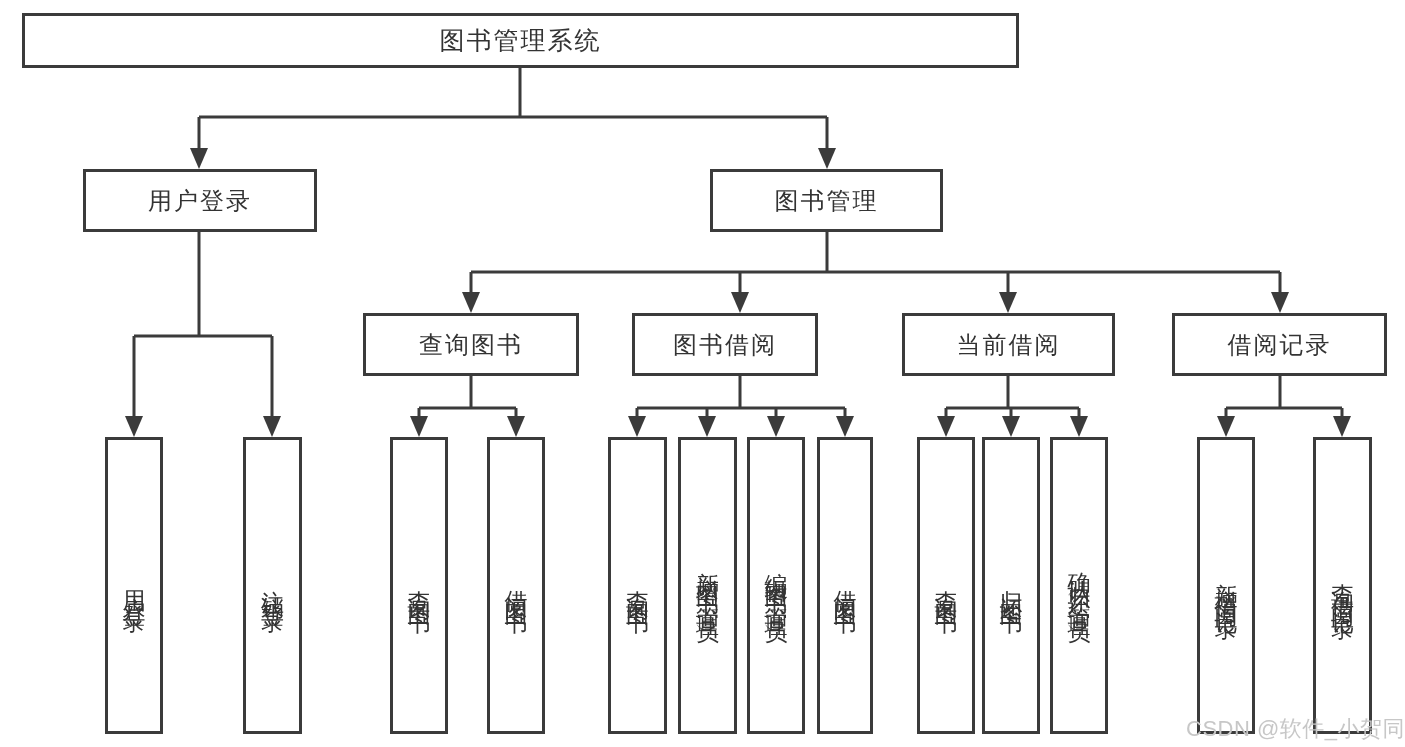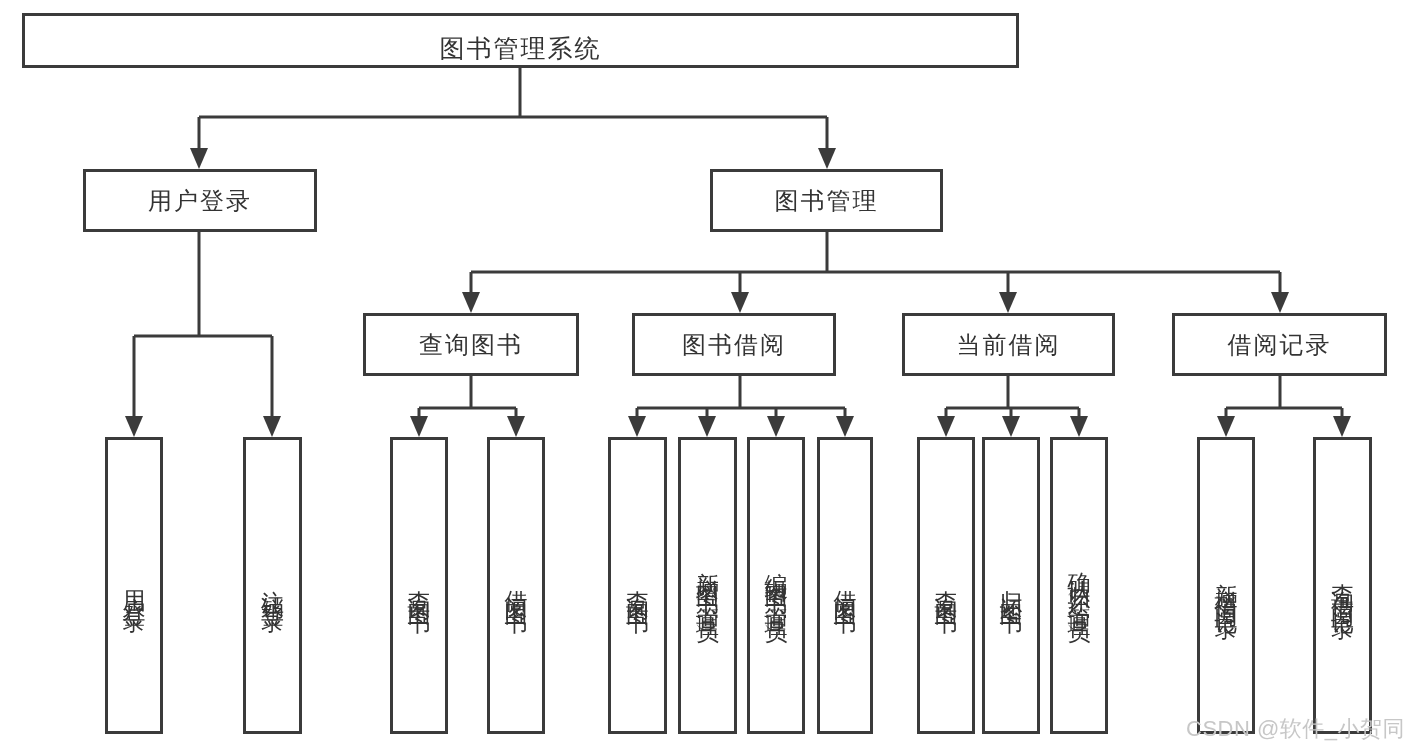--- a/index.html
+++ b/index.html
@@ -100,35 +100,35 @@
       <polygon points="1070,416 1088,416 1079,437"></polygon>
     </g>
 
     <g>
       <path d="M1280 376 V408 M1226 408 H1342 M1226 408 V418 M1342 408 V418"></path>
       <polygon points="1217,416 1235,416 1226,437"></polygon>
       <polygon points="1333,416 1351,416 1342,437"></polygon>
     </g>
   </svg>
 
-  <div class="node h root" style="left:22px; top:13px; width:997px; height:55px;align-items:flex-end;">
+  <div class="node h root" style="left:22px; top:13px; width:997px; height:55px;">
     <span>图书管理系统</span>
   </div>
 
   <div class="node h" style="left:83px; top:169px; width:234px; height:63px;">
     <span>用户登录</span>
   </div>
   <div class="node h" style="left:710px; top:169px; width:233px; height:63px;">
     <span>图书管理</span>
   </div>
 
   <div class="node h" style="left:363px; top:313px; width:216px; height:63px;">
     <span>查询图书</span>
   </div>
-  <div class="node h" style="left:632px; top:313px; width:204px; height:63px;">
+  <div class="node h" style="left:632px; top:313px; width:186px; height:63px;">
     <span>图书借阅</span>
   </div>
   <div class="node h" style="left:1172px; top:313px; width:215px; height:63px;">
     <span>借阅记录</span>
   </div>
   <div class="node h" style="left:902px; top:313px; width:213px; height:63px;">
     <span>当前借阅</span>
   </div>
 
   <div class="node v" style="left:105px; top:437px; width:58px; height:297px;">

